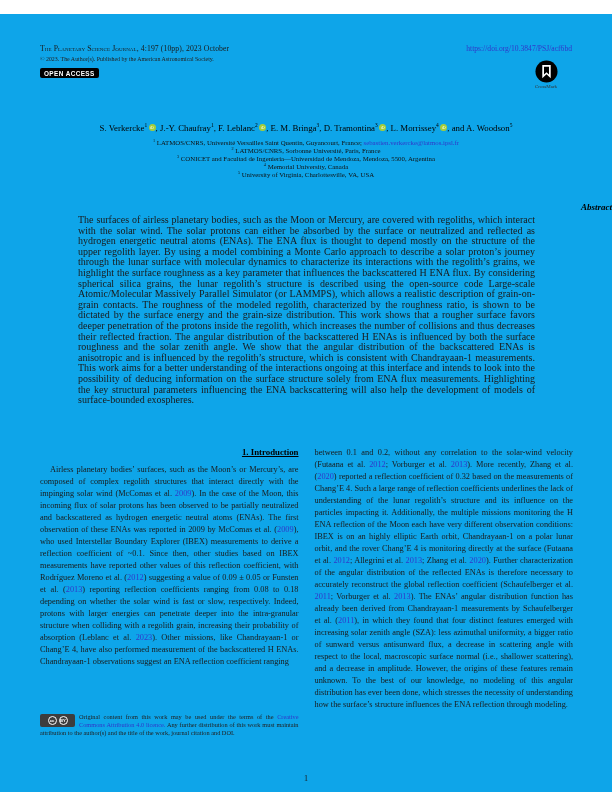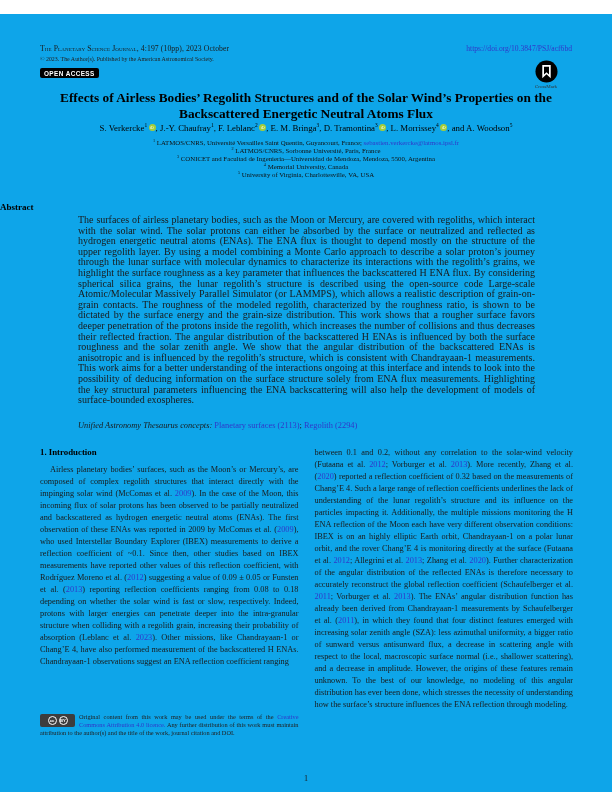--- a/index.html
+++ b/index.html
@@ -55,41 +55,41 @@
     text-align: center; font-size: 6.8px; line-height: 8.1px; color: #111;
   }
   .dates {
     position: absolute; top: 161px; left: 40px; right: 40px;
     text-align: center; font-style: italic; font-size: 7.4px;
   }
 
   
   .abstract-heading {
     position: absolute; top: 188px; left: 0; right: 0;
-    margin: 0; text-align: left; font-size: 9px; font-weight: bold; color: #000;
+    margin: 0; text-align: right; font-size: 9px; font-weight: bold; color: #000; font-style: italic;
   }
   .abstract {
     position: absolute; top: 201px; left: 78px; right: 77px;
     margin: 0; text-align: justify;
     font-size: 10px; line-height: 10.6px;
   }
   .thesaurus {
     position: absolute; top: 407px; left: 78px; right: 77px;
     font-size: 8.4px;
   }
 
   
   .columns {
     position: absolute; top: 433px; left: 40px; right: 39px;
     display: flex; gap: 16px;
   }
   .col { width: 258.5px; }
   .section-heading {
-    margin: 0 0 7px 0; text-align: left;
-    font-size: 8.8px; font-weight: bold; color: #000;
+    margin: 0 0 7px 0; text-align: right;
+    font-size: 8.8px; font-weight: bold; color: #000; text-decoration: underline;
   }
   .body-par {
     margin: 0; text-align: justify;
     font-size: 8.3px; line-height: 12px;
   }
   .indent { text-indent: 10px; }
 
   
   .footnote {
     position: absolute; top: 699px; left: 40px; width: 258.5px;
@@ -126,37 +126,35 @@
         <svg width="23" height="23" viewBox="0 0 24 24">
           <circle cx="12" cy="12" r="11.5" fill="#000"></circle>
           <path d="M7.6 5.2 h8.8 v13.8 l-4.4 -4.1 -4.4 4.1 z" fill="#fff"></path>
           <path d="M9.4 7 h5.2 v8.2 l-2.6 -2.4 -2.6 2.4 z" fill="#000"></path>
         </svg>
       </span>
       <div class="crossmark-label">CrossMark</div>
     </div>
   </div>
 
-  <h1 class="title">Effects of Airless Bodies’ Regolith Structures and of the Solar Wind’s Properties on the Backscattered Energetic Neutral Atoms Flux</h1>
 
   <div class="authors"><span>S. Verkercke</span><sup>1</sup><span class="orcid">iD</span><span>, J.-Y. Chaufray</span><sup>1</sup><span>, F. Leblanc</span><sup>2</sup><span class="orcid">iD</span><span>, E. M. Bringa</span><sup>3</sup><span>, D. Tramontina</span><sup>3</sup><span class="orcid">iD</span><span>, L. Morrissey</span><sup>4</sup><span class="orcid">iD</span><span>, and A. Woodson</span><sup>5</sup></div>
 
   <div class="affils">
     <div><sup>1</sup><span> LATMOS/CNRS, Université Versailles Saint Quentin, Guyancourt, France; </span><span class="lnk">sebastien.verkercke@latmos.ipsl.fr</span></div>
     <div><sup>2</sup><span> LATMOS/CNRS, Sorbonne Université, Paris, France</span></div>
     <div><sup>3</sup><span> CONICET and Facultad de Ingeniería—Universidad de Mendoza, Mendoza, 5500, Argentina</span></div>
     <div><sup>4</sup><span> Memorial University, Canada</span></div>
     <div><sup>5</sup><span> University of Virginia, Charlottesville, VA, USA</span></div>
   </div>
 
 
   <h2 class="abstract-heading">Abstract</h2>
   <p class="abstract">The surfaces of airless planetary bodies, such as the Moon or Mercury, are covered with regoliths, which interact with the solar wind. The solar protons can either be absorbed by the surface or neutralized and reflected as hydrogen energetic neutral atoms (ENAs). The ENA flux is thought to depend mostly on the structure of the upper regolith layer. By using a model combining a Monte Carlo approach to describe a solar proton’s journey through the lunar surface with molecular dynamics to characterize its interactions with the regolith’s grains, we highlight the surface roughness as a key parameter that influences the backscattered H ENA flux. By considering spherical silica grains, the lunar regolith’s structure is described using the open-source code Large-scale Atomic/Molecular Massively Parallel Simulator (or LAMMPS), which allows a realistic description of grain-on-grain contacts. The roughness of the modeled regolith, characterized by the roughness ratio, is shown to be dictated by the surface energy and the grain-size distribution. This work shows that a rougher surface favors deeper penetration of the protons inside the regolith, which increases the number of collisions and thus decreases their reflected fraction. The angular distribution of the backscattered H ENAs is influenced by both the surface roughness and the solar zenith angle. We show that the angular distribution of the backscattered ENAs is anisotropic and is influenced by the regolith’s structure, which is consistent with Chandrayaan-1 measurements. This work aims for a better understanding of the interactions ongoing at this interface and intends to look into the possibility of deducing information on the surface structure solely from ENA flux measurements. Highlighting the key structural parameters influencing the ENA backscattering will also help the development of models of surface-bounded exospheres.</p>
 
-  <div class="thesaurus"><span class="it">Unified Astronomy Thesaurus concepts: </span><span class="lnk">Planetary surfaces (2113)</span><span>; </span><span class="lnk">Regolith (2294)</span></div>
 
   <div class="columns">
     <div class="col">
       <h3 class="section-heading">1. Introduction</h3>
       <p class="body-par indent"><span>Airless planetary bodies’ surfaces, such as the Moon’s or Mercury’s, are composed of complex regolith structures that interact directly with the impinging solar wind (McComas et al. </span><span class="lnk">2009</span><span>). In the case of the Moon, this incoming flux of solar protons has been observed to be partially neutralized and backscattered as hydrogen energetic neutral atoms (ENAs). The first observation of these ENAs was reported in 2009 by McComas et al. (</span><span class="lnk">2009</span><span>), who used Interstellar Boundary Explorer (IBEX) measurements to derive a reflection coefficient of ~0.1. Since then, other studies based on IBEX measurements have reported other values of this reflection coefficient, with Rodríguez Moreno et al. (</span><span class="lnk">2012</span><span>) suggesting a value of 0.09 ± 0.05 or Funsten et al. (</span><span class="lnk">2013</span><span>) reporting reflection coefficients ranging from 0.08 to 0.18 depending on whether the solar wind is fast or slow, respectively. Indeed, protons with larger energies can penetrate deeper into the intra-granular structure when colliding with a regolith grain, increasing their probability of absorption (Leblanc et al. </span><span class="lnk">2023</span><span>). Other missions, like Chandrayaan-1 or Chang’E 4, have also performed measurement of the backscattered H ENAs. Chandrayaan-1 observations suggest an ENA reflection coefficient ranging</span></p>
     </div>
     <div class="col">
       <p class="body-par"><span>between 0.1 and 0.2, without any correlation to the solar-wind velocity (Futaana et al. </span><span class="lnk">2012</span><span>; Vorburger et al. </span><span class="lnk">2013</span><span>). More recently, Zhang et al. (</span><span class="lnk">2020</span><span>) reported a reflection coefficient of 0.32 based on the measurements of Chang’E 4. Such a large range of reflection coefficients underlines the lack of understanding of the lunar regolith’s structure and its influence on the particles impacting it. Additionally, the multiple missions monitoring the H ENA reflection of the Moon each have very different observation conditions: IBEX is on an highly elliptic Earth orbit, Chandrayaan-1 on a polar lunar orbit, and the rover Chang’E 4 is monitoring directly at the surface (Futaana et al. </span><span class="lnk">2012</span><span>; Allegrini et al. </span><span class="lnk">2013</span><span>; Zhang et al. </span><span class="lnk">2020</span><span>). Further characterization of the angular distribution of the reflected ENAs is therefore necessary to accurately reconstruct the global reflection coefficient (Schaufelberger et al. </span><span class="lnk">2011</span><span>; Vorburger et al. </span><span class="lnk">2013</span><span>). The ENAs’ angular distribution function has already been derived from Chandrayaan-1 measurements by Schaufelberger et al. (</span><span class="lnk">2011</span><span>), in which they found that four distinct features emerged with increasing solar zenith angle (SZA): less azimuthal uniformity, a bigger ratio of sunward versus antisunward flux, a decrease in scattering angle with respect to the local, macroscopic surface normal (i.e., shallower scattering), and a decrease in amplitude. However, the origins of these features remain unknown. To the best of our knowledge, no modeling of this angular distribution has ever been done, which stresses the necessity of understanding how the surface’s structure influences the ENA reflection through modeling.</span></p>
     </div>
   </div>

